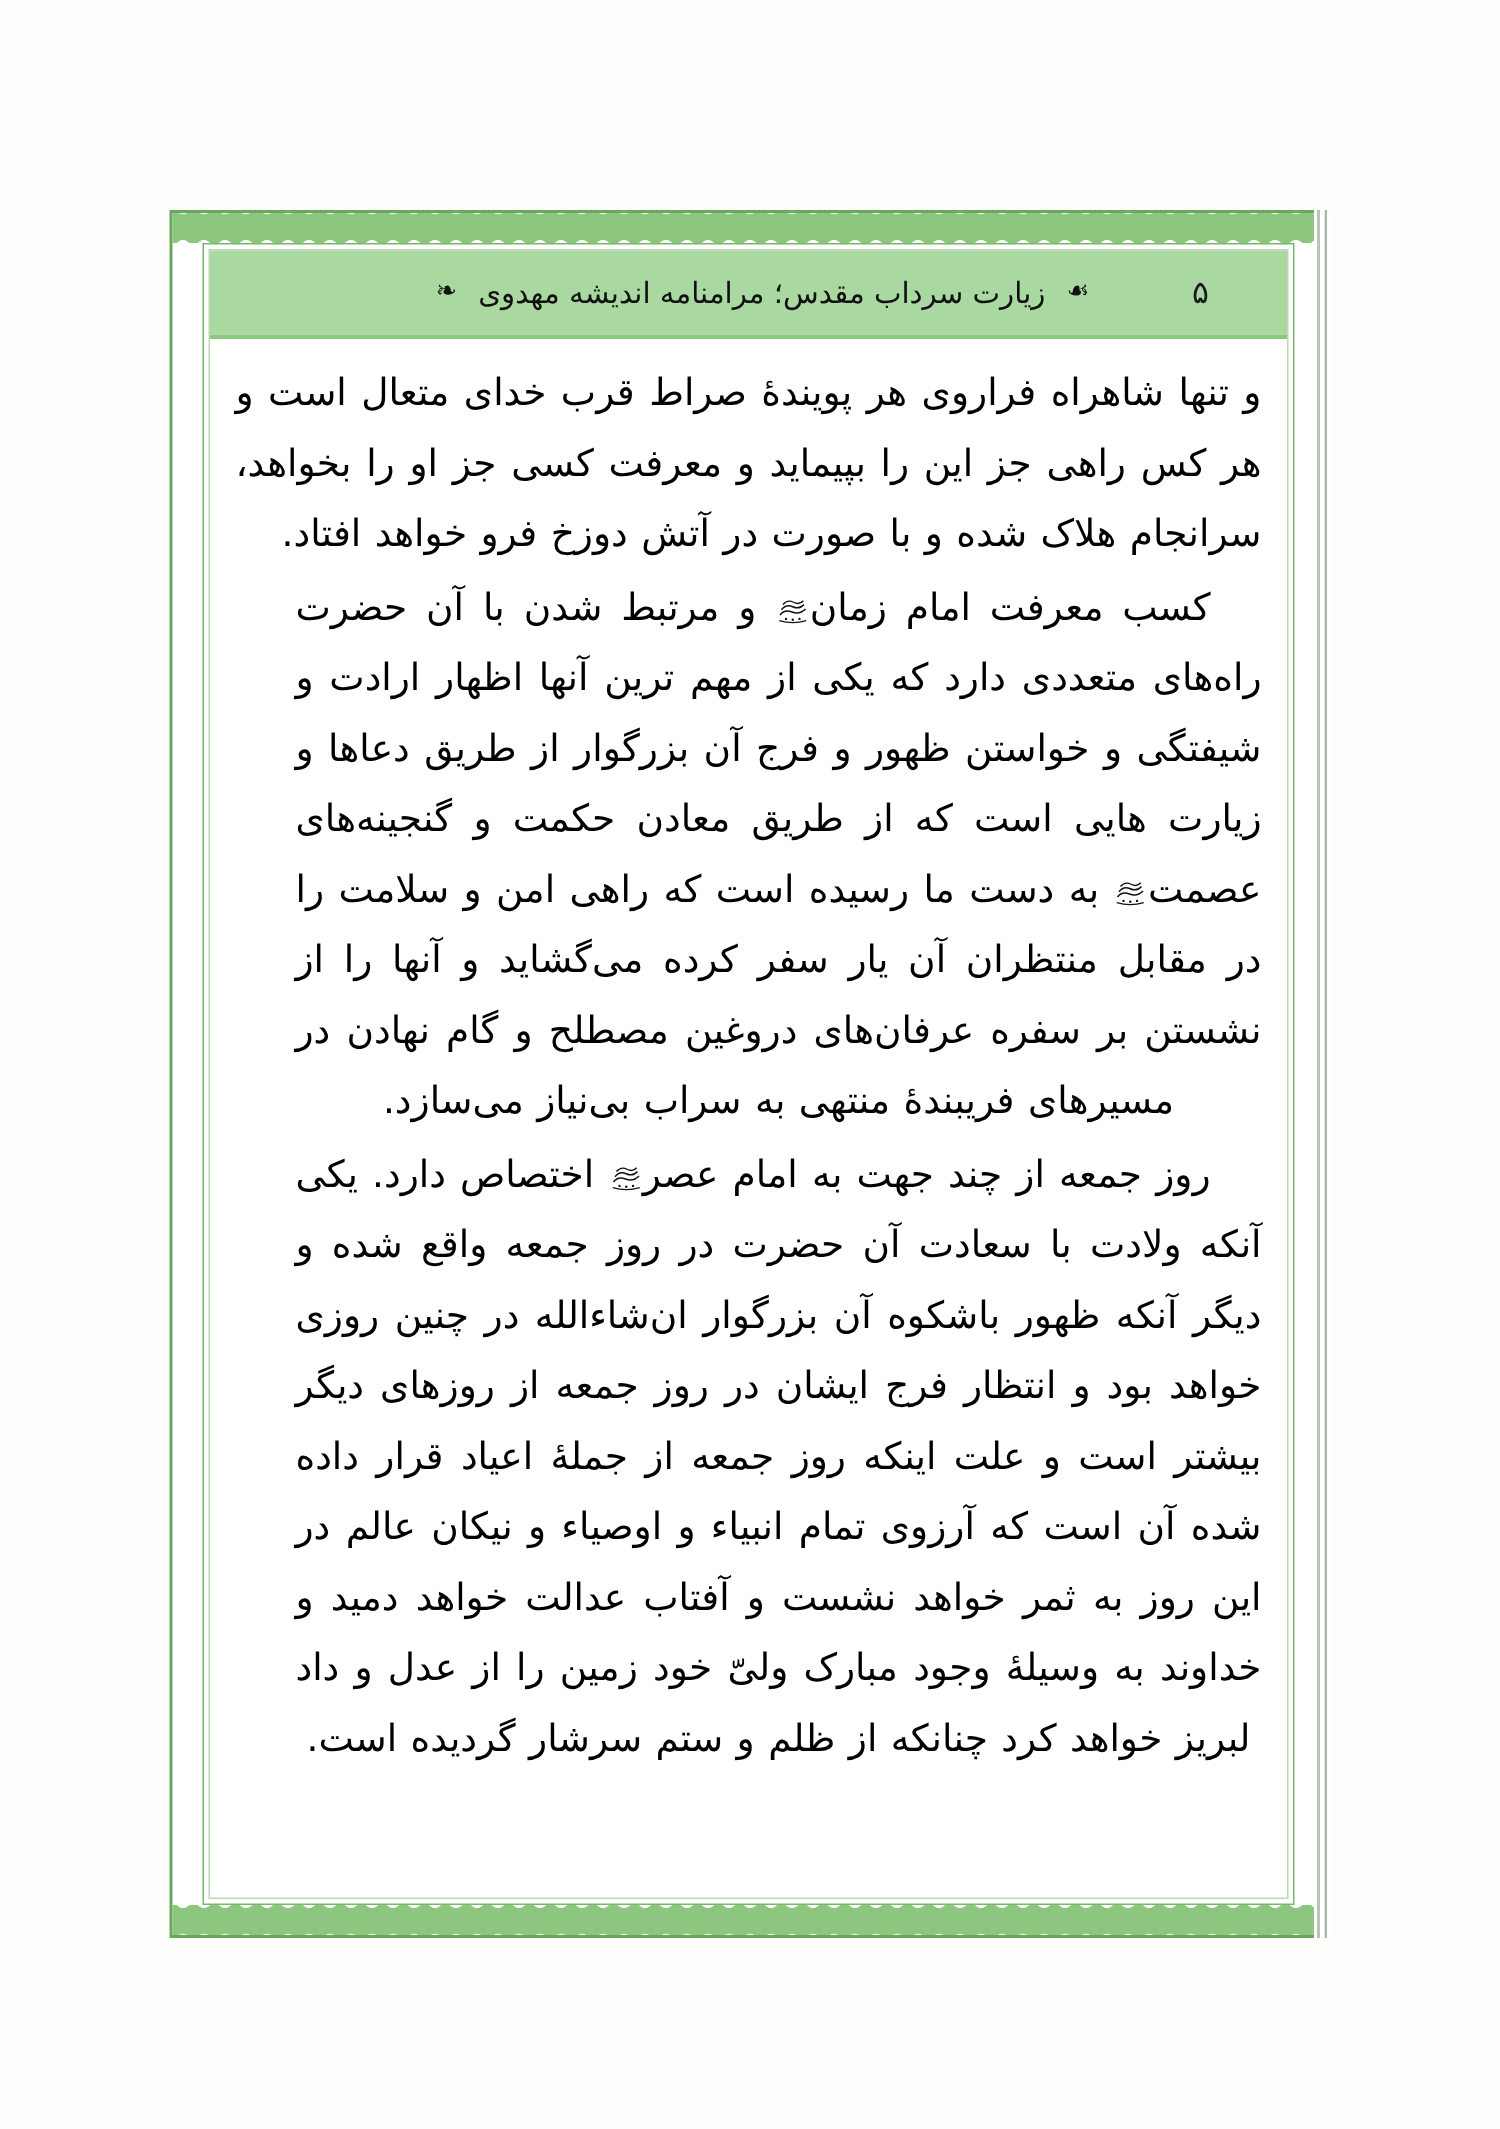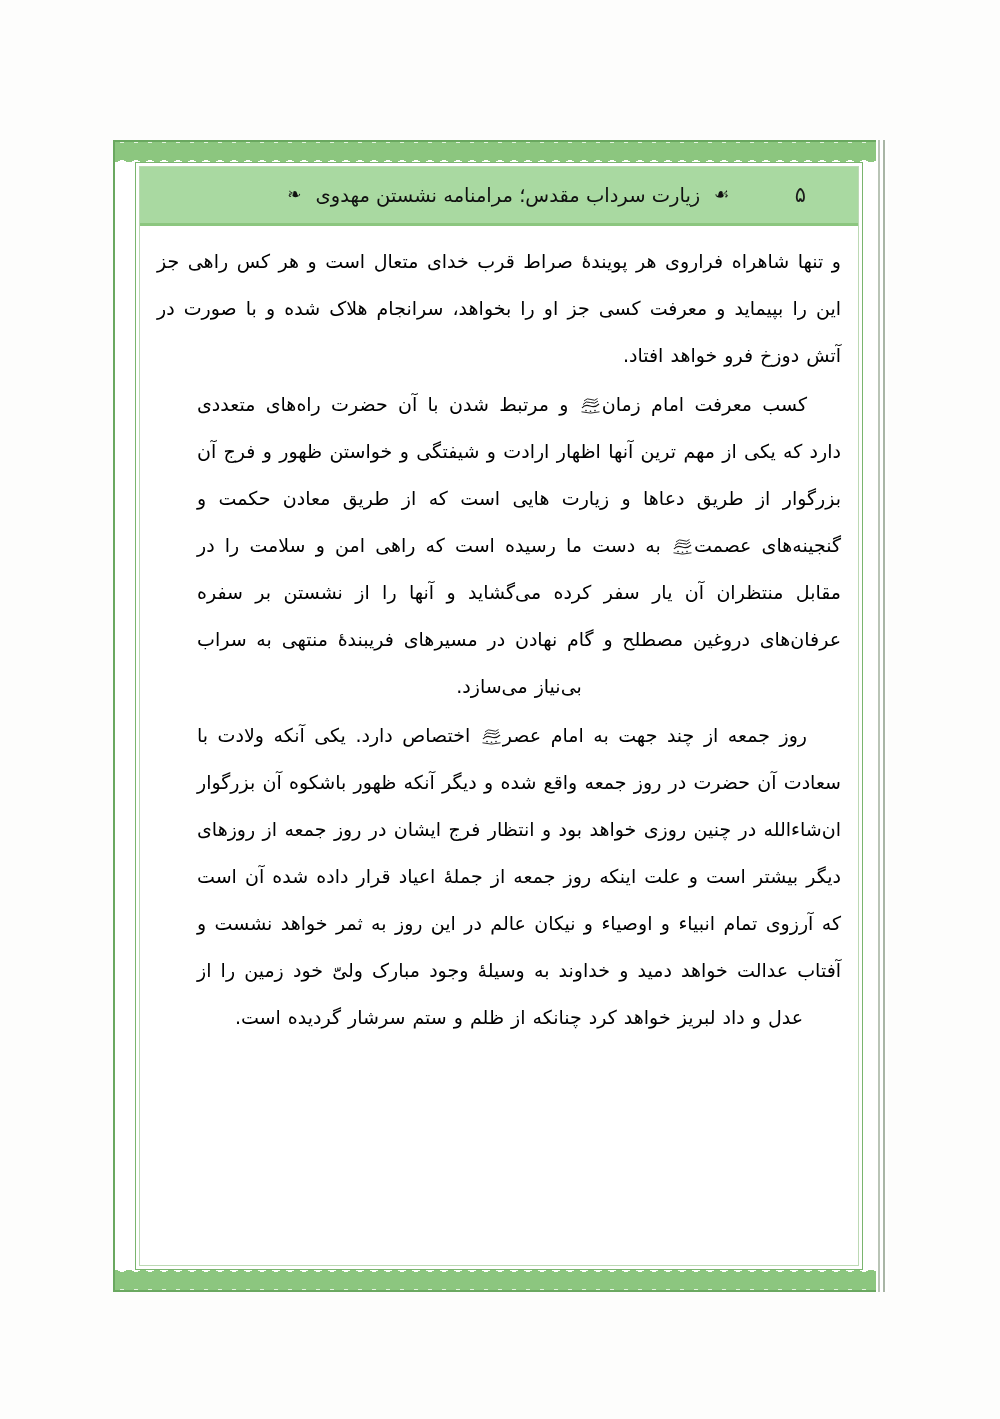--- a/index.html
+++ b/index.html
@@ -146,21 +146,21 @@
     direction: rtl;
     text-align: justify;
     text-align-last: right;
     background: #ffffff;
     padding: 0 4px;
     box-sizing: border-box;
   }
 
   .para {
     font-family: "DejaVu Sans", sans-serif;
-    font-size: 19px;
+    font-size: 25px;
     line-height: 47px;
     color: #000000;
     margin: 0 0 0 0;
     text-align: justify;
     text-align-last: right;
     word-spacing: 1px;
   }
   .para + .para { margin-top: 2px; margin-left: 40px; }
   .para.indented { text-indent: 34px; }
   .para.last-centered { text-align-last: center; }
@@ -205,21 +205,21 @@
     <div class="band band-bottom"></div>
     <div class="band-side band-left"></div>
     <div class="band-side band-right"></div>
     <div class="frame-inner-rule"></div>
     <div class="frame-inner-rule2"></div>
 
     <div id="running-header">
       <span id="header-page-number">۵</span>
       <span id="header-center">
         <span class="fleuron">☙</span>
-        <span id="header-title-text">زیارت سرداب مقدس؛ مرامنامه نشستن مهدوی</span>
+        <span id="header-title-text">زیارت سرداب مقدس؛ مرامنامه اندیشه مهدوی</span>
         <span class="fleuron">❧</span>
       </span>
       <span id="header-spacer-right"></span>
     </div>
     <div id="header-underline"></div>
 
     <div id="text-column">
       <p class="para" id="para-1">و تنها شاهراه فراروی هر پویندهٔ صراط قرب خدای متعال است و هر کس راهی جز این را بپیماید و معرفت کسی جز او را بخواهد، سرانجام هلاک شده و با صورت در آتش دوزخ فرو خواهد افتاد.</p>
       <p class="para indented last-centered" id="para-2">کسب معرفت امام زمان<span class="honorific" title="عج"><svg viewBox="0 0 21 19" width="21" height="19" aria-hidden="true">
               <path d="M2 13 Q5 9 10 11 Q15 13 19 9" stroke="#111" stroke-width="1.1" fill="none"></path>

